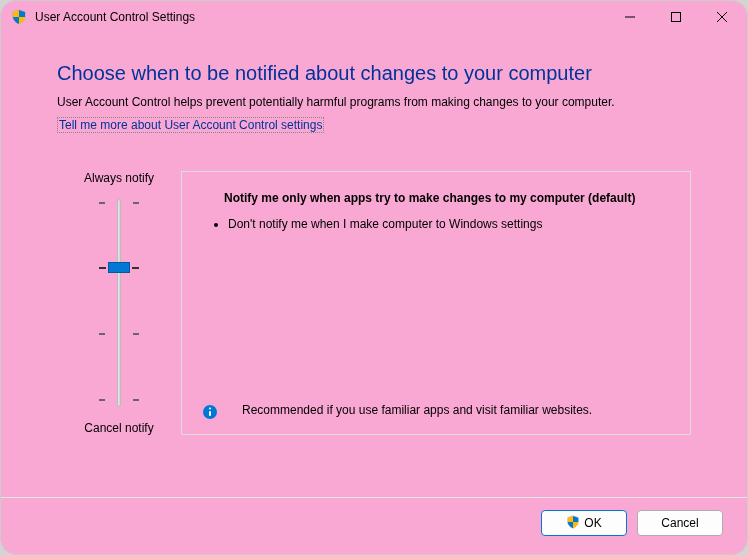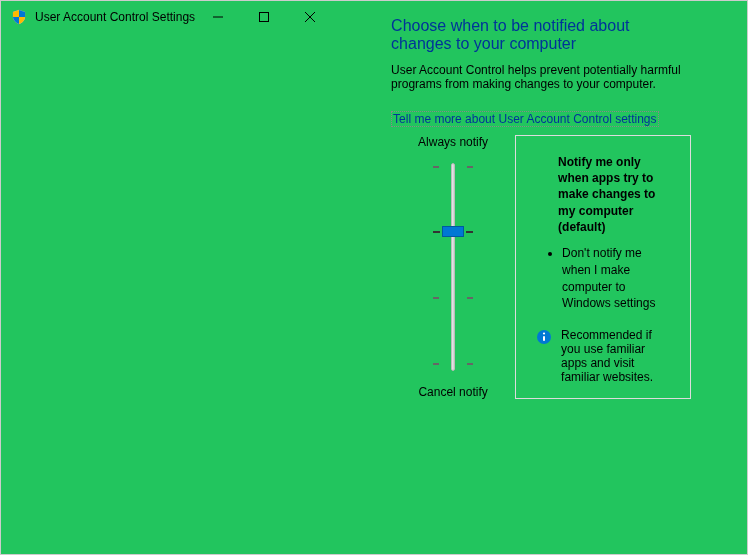--- a/index.html
+++ b/index.html
@@ -1,45 +1,45 @@
 <!DOCTYPE html>
 <html><head>
   <meta charset="utf-8">
   <style>
     * { box-sizing: border-box; margin: 0; padding: 0; font-family: "Segoe UI", Tahoma, sans-serif; }
     body { background: #d4d4d4; width: 748px; height: 555px; overflow: hidden; }
-    .window { width: 748px; height: 555px; background: #22c55e; border: 1px solid #cccccc; border-radius: 0; display: flex; flex-direction: row; }
+    .window { width: 748px; height: 555px; background: #f9a8d4; border: 1px solid #cccccc; border-radius: 16px; display: flex; flex-direction: column; }
     .titlebar { display: flex; align-items: center; height: 32px; padding: 0 2px 0 10px; }
     .titlebar .icon { width: 16px; height: 16px; margin-right: 8px; }
     .titlebar .title { font-size: 12px; color: #000; flex: 1; }
     .winbtns { display: flex; }
     .winbtn { width: 46px; height: 32px; display:flex; align-items:center; justify-content:center; }
     .winbtn svg { display:block; }
     .content { flex: 1; padding: 12px 56px 10px 56px; overflow:hidden; }
-    .heading { color: #003399; font-size: 16px; font-weight: 400; margin: 4px 0 10px 0; }
-    .desc { font-size: 12px; color: #000; margin-bottom: 18px; }
+    .heading { color: #003399; font-size: 20px; font-weight: 400; margin: 17px 0 10px 0; }
+    .desc { font-size: 12px; color: #000; margin-bottom: 6px; }
     .link { font-size: 12px; color: #003399; text-decoration: none; border: 1px dotted #888; padding: 0 1px; display:inline-block;text-align:right; }
-    .slider-area { display:flex; margin-top: 8px; }
+    .slider-area { display:flex; margin-top: 38px; }
     .slider-col { width: 124px; display:flex; flex-direction:column; align-items:center; }
     .ticklabel { font-size: 12px; text-align:center; }
     .track-wrap { position:relative; height: 220px; width: 60px; margin: 8px 0; }
     .track { position:absolute; left:50%; top:6px; bottom:6px; width:4px; margin-left:-2px; background: linear-gradient(to right,#e8e8e8,#d0d0d0); border:1px solid #bbb; border-radius:2px; }
     .tickmark { position:absolute; width:6px; height:2px; background:#666; }
     .tickmark.l { left:10px; }
     .tickmark.r { right:10px; }
     .thumb { position:absolute; left:50%; width:22px; height:11px; margin-left:-11px; background:#0078d4; border:1px solid #005a9e; }
     .thumb .dash { position:absolute; width:7px; height:2px; background:#333; top:4px; }
     .thumb .dash.l { left:-10px; }
     .thumb .dash.r { right:-10px; }
     .info-box { flex:1; border:1px solid #dcdcdc; padding: 18px 20px 14px 20px; min-height: 236px; display:flex; flex-direction:column; }
     .info-title { font-size: 12px; font-weight:600; margin-bottom:10px; line-height:1.35;padding-left:22px; }
     .info-list { list-style: disc; padding-left: 26px; font-size:12px; }
     .info-list li { line-height:1.4; }
     .spacer { flex:1; }
-    .rec-row { display:flex; gap:9px; align-items:flex-start; font-size:12px; }
+    .rec-row { display:flex; gap:24px; align-items:flex-start; font-size:12px; }
     .info-icon { width:16px; height:16px; flex-shrink:0; margin-top:1px; }
     .footer { display:flex; justify-content:flex-end; gap:10px; padding: 12px 24px 18px 0; border-top: 1px solid #e5e5e5; }
     .btn { min-width: 86px; height: 26px; font-size:12px; border:1px solid #adadad; background:#fdfdfd; border-radius:4px; display:flex; align-items:center; justify-content:center; gap:4px; padding: 0 12px; }
     .btn.primary { border-color:#0078d4; }
   </style>
 </head>
 <body>
 
 <div class="window">
   <div class="titlebar">
@@ -112,13 +112,30 @@
               <rect x="7" y="7" width="2" height="5" fill="#fff" rx="1"></rect>
               <circle cx="8" cy="4.5" r="1.1" fill="#fff"></circle>
             </svg>
           </span>
           <span>Recommended if you use familiar apps and visit familiar websites.</span>
         </div>
       </div>
     </div>
   </div>
 
+  <div class="footer">
+    <button class="btn primary">
+      <span>
+        <svg viewBox="0 0 16 16" width="14" height="14">
+          <path d="M8 1 L14 3 V8 C14 11 11 14 8 15 C5 14 2 11 2 8 V3 Z" fill="#fff" stroke="#888" stroke-width="0.5"></path>
+          <path d="M8 1 L14 3 V8 H8 Z" fill="#0078d4"></path>
+          <path d="M8 1 L2 3 V8 H8 Z" fill="#ffb900"></path>
+          <path d="M8 8 H14 C14 11 11 14 8 15 Z" fill="#ffb900"></path>
+          <path d="M8 8 H2 C2 11 5 14 8 15 Z" fill="#0078d4"></path>
+        </svg>
+      </span>
+      <span>OK</span>
+    </button>
+    <button class="btn">
+      <span>Cancel</span>
+    </button>
+  </div>
 </div>
 
 </body></html>

